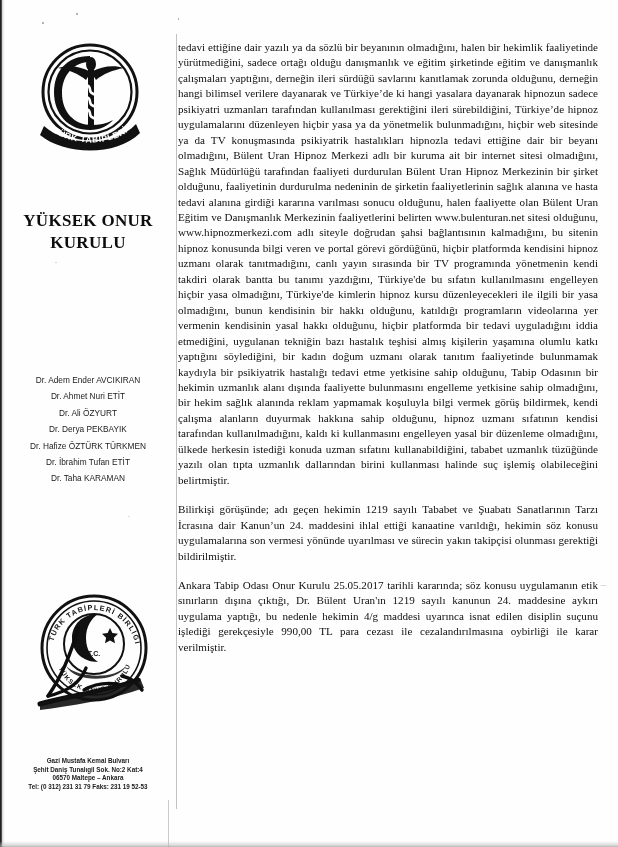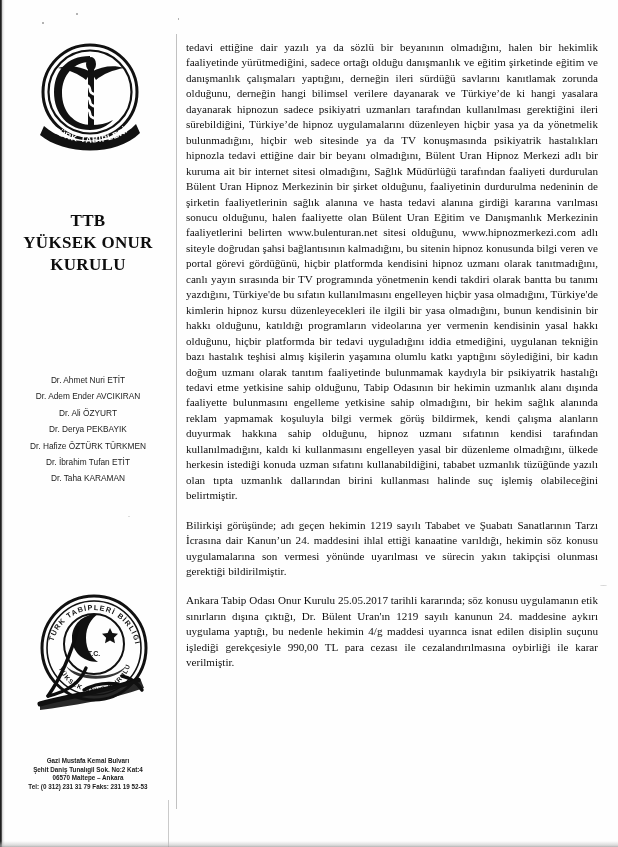--- a/index.html
+++ b/index.html
@@ -84,21 +84,21 @@
   .body-col{
     position:absolute;left:178px;top:40px;width:420px;
   }
   .body-col p{
     margin:0 0 11px 0;
     font-family:"Liberation Serif",serif;
     font-size:11.1px;
     line-height:15.45px;
     text-align:justify;
     color:#0f0f0f;
-    -webkit-hyphens:none;hyphens:none;padding-left:8px;
+    -webkit-hyphens:none;hyphens:none;
   }
   .gap-para{margin-top:14px !important;}
 
   
   .speckle{position:absolute;background:#9a9a9a;border-radius:50%;}
 </style>
 </head>
 <body>
 
 <div class="page">
@@ -144,28 +144,27 @@
         <defs>
           <path id="bannerpath" d="M14 92 C34 108 76 110 96 90"></path>
         </defs>
         <text font-family="Liberation Sans, sans-serif" font-size="8.6" font-weight="bold" fill="#fff" letter-spacing="0.6">
           <textPath href="#bannerpath" startOffset="4%">TÜRK TABİPLERİ BİRLİĞİ</textPath>
         </text>
       </svg>
     </div>
 
     <div class="org-title">
-      <div>TTB</div>
       <div>YÜKSEK ONUR</div>
       <div>KURULU</div>
     </div>
 
     <div class="members">
+      <div>Dr. Adem Ender AVCIKIRAN</div>
       <div>Dr. Ahmet Nuri ETİT</div>
-      <div>Dr. Adem Ender AVCIKIRAN</div>
       <div>Dr. Ali ÖZYURT</div>
       <div>Dr. Derya PEKBAYIK</div>
       <div>Dr. Hafize ÖZTÜRK TÜRKMEN</div>
       <div>Dr. İbrahim Tufan ETİT</div>
       <div>Dr. Taha KARAMAN</div>
     </div>
 
     <div class="seal-wrap">
       <svg viewBox="0 0 140 145" width="140" height="145" aria-hidden="true">
 

